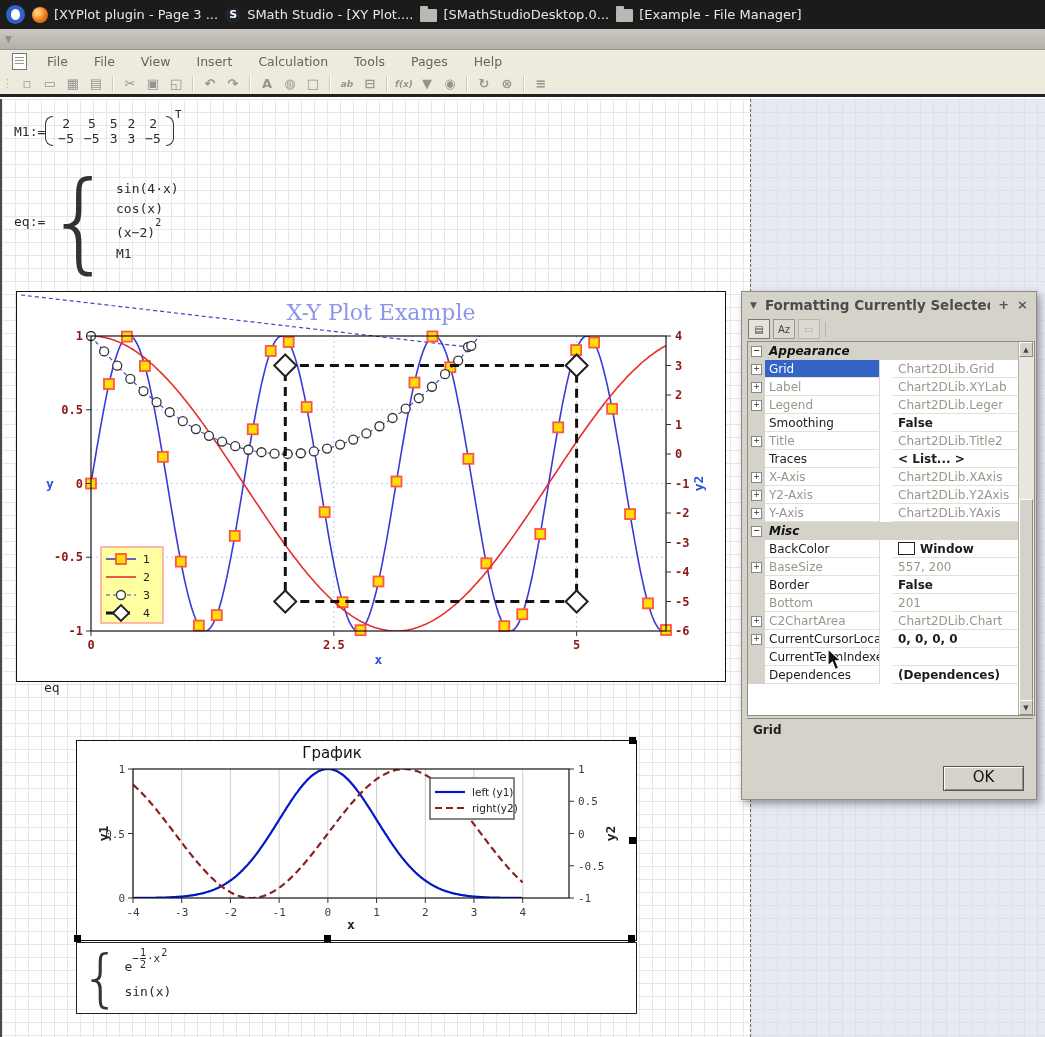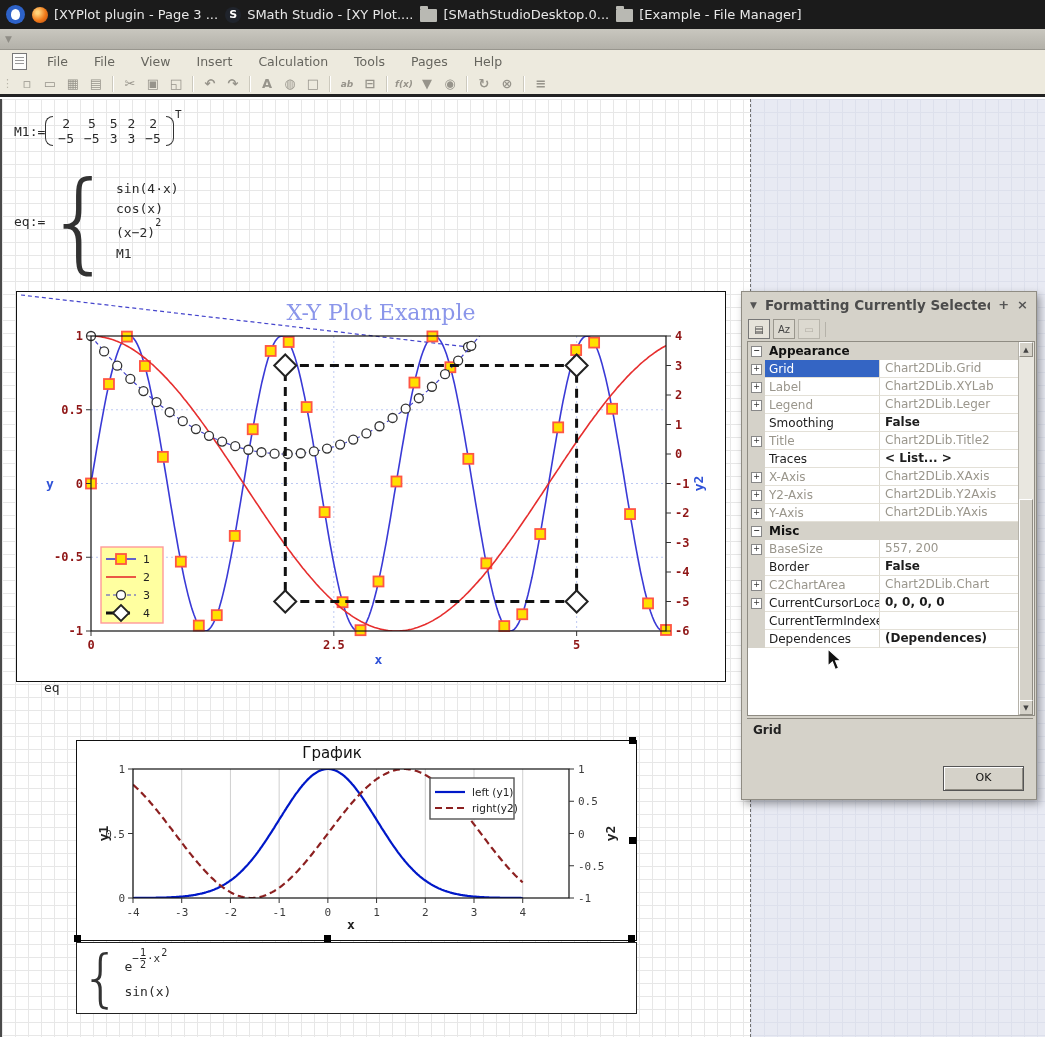--- a/index.html
+++ b/index.html
@@ -82,39 +82,39 @@
   .p-tbtn.on{background:#e6e3da;border-color:#777;}
   .p-tbtn.dis{color:#b0ada4;border-color:#b8b5ac;}
   .p-tsep{width:1px;height:15px;background:#b5b2a9;margin:0 2px;}
   #pgrid{position:absolute;left:5px;top:49px;width:286px;height:373px;background:#fff;
          border:1px solid #8f8c83;overflow:hidden;}
   .prow{display:flex;height:18px;line-height:18px;box-sizing:border-box;}
   .prow .gut{width:17px;background:#d5d2c9;flex:none;display:flex;align-items:center;justify-content:center;}
   .xbox{width:9px;height:9px;border:1px solid #888;background:#fff;font-size:8px;line-height:7px;
         text-align:center;color:#333;}
   .prow.cat{background:#d5d2c9;font-weight:bold;color:#111;}
-  .prow.cat .clabel{padding-left:4px;}
+  .prow.cat .clabel{padding-left:4px;font-style:italic;}
   .prow .plabel{width:110px;flex:none;padding-left:4px;border-right:1px solid #dcd9d0;
                 border-bottom:1px solid #e3e0d7;white-space:nowrap;overflow:hidden;color:#1c1c1c;}
   .prow .pvalue{flex:1;padding-left:5px;border-bottom:1px solid #e3e0d7;white-space:nowrap;overflow:hidden;
-                color:#9a968c;display:flex;align-items:flex-end;gap:5px;}
+                color:#9a968c;display:flex;align-items:center;gap:5px;margin-left:13px;}
   .prow.dis .plabel{color:#9a968c;}
   .prow .pvalue.bold{color:#1c1c1c;font-weight:bold;}
   .prow.sel .plabel{background:#3465c4;color:#fff;}
   .swatch{width:15px;height:11px;background:#fff;border:1px solid #222;flex:none;}
   #pscroll{position:absolute;right:0;top:0;width:15px;height:100%;background:#e9e7e0;border-left:1px solid #b5b2a9;}
   .sbtn{position:absolute;left:0;width:14px;height:15px;background:#d5d2c9;border:1px solid #fff;
         border-right-color:#8f8c83;border-bottom-color:#8f8c83;font-size:7px;color:#444;text-align:center;line-height:14px;box-sizing:border-box;}
   #sthumb{position:absolute;left:0;width:14px;background:#d5d2c9;border:1px solid #fff;
         border-right-color:#8f8c83;border-bottom-color:#8f8c83;box-sizing:border-box;}
   #pdesc{position:absolute;left:5px;top:426px;width:286px;height:46px;background:#d5d2c9;
          border-top:1px solid #8f8c83;padding:4px 6px;box-sizing:border-box;font-weight:bold;color:#222;}
   #okbtn{position:absolute;right:12px;bottom:8px;width:79px;height:23px;background:#d5d2c9;
          border:1px solid #555;box-shadow:inset 1px 1px 0 #fff,inset -1px -1px 0 #8f8c83;
-         text-align:center;line-height:21px;color:#111;font-size:11px;}
+         text-align:center;line-height:21px;color:#111;font-size:15px;}
   #cursor{position:absolute;left:826px;top:648px;pointer-events:none;}
   svg text{font-family:"DejaVu Sans Mono",monospace;}
 </style>
 </head>
 <body>
 <div id="root">
 
 <div id="taskbar">
   <span class="app-circle"></span>
 <div class="tb-item">
@@ -548,34 +548,49 @@
             <span class="pvalue">
               <span>Chart2DLib.YAxis</span>
             </span>
           </div>
           <div class="prow cat">
             <span class="gut">
               <span class="xbox">−</span>
             </span>
             <span class="clabel">Misc</span>
           </div>
+          <div class="prow">
+            <span class="gut"></span>
+            <span class="plabel">BackColor</span>
+            <span class="pvalue bold">
+              <span class="swatch" style="background: rgb(255, 255, 255);"></span>
+              <span>Window</span>
+            </span>
+          </div>
           <div class="prow dis">
             <span class="gut">
               <span class="xbox">+</span>
             </span>
             <span class="plabel">BaseSize</span>
             <span class="pvalue">
               <span>557, 200</span>
             </span>
           </div>
           <div class="prow">
             <span class="gut"></span>
             <span class="plabel">Border</span>
             <span class="pvalue bold">
               <span>False</span>
+            </span>
+          </div>
+          <div class="prow dis">
+            <span class="gut"></span>
+            <span class="plabel">Bottom</span>
+            <span class="pvalue">
+              <span>201</span>
             </span>
           </div>
           <div class="prow dis">
             <span class="gut">
               <span class="xbox">+</span>
             </span>
             <span class="plabel">C2ChartArea</span>
             <span class="pvalue">
               <span>Chart2DLib.Chart</span>
             </span>

